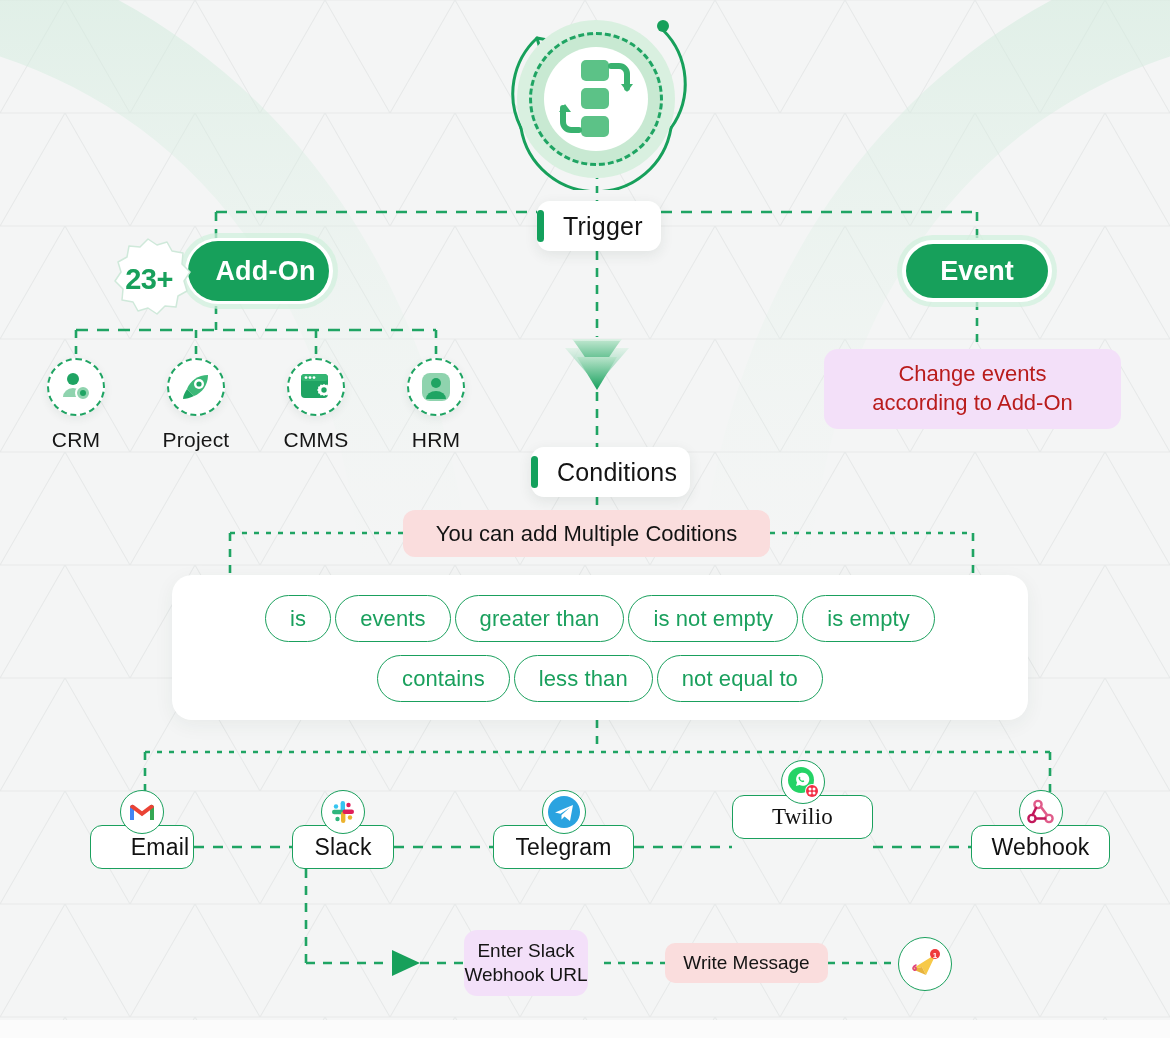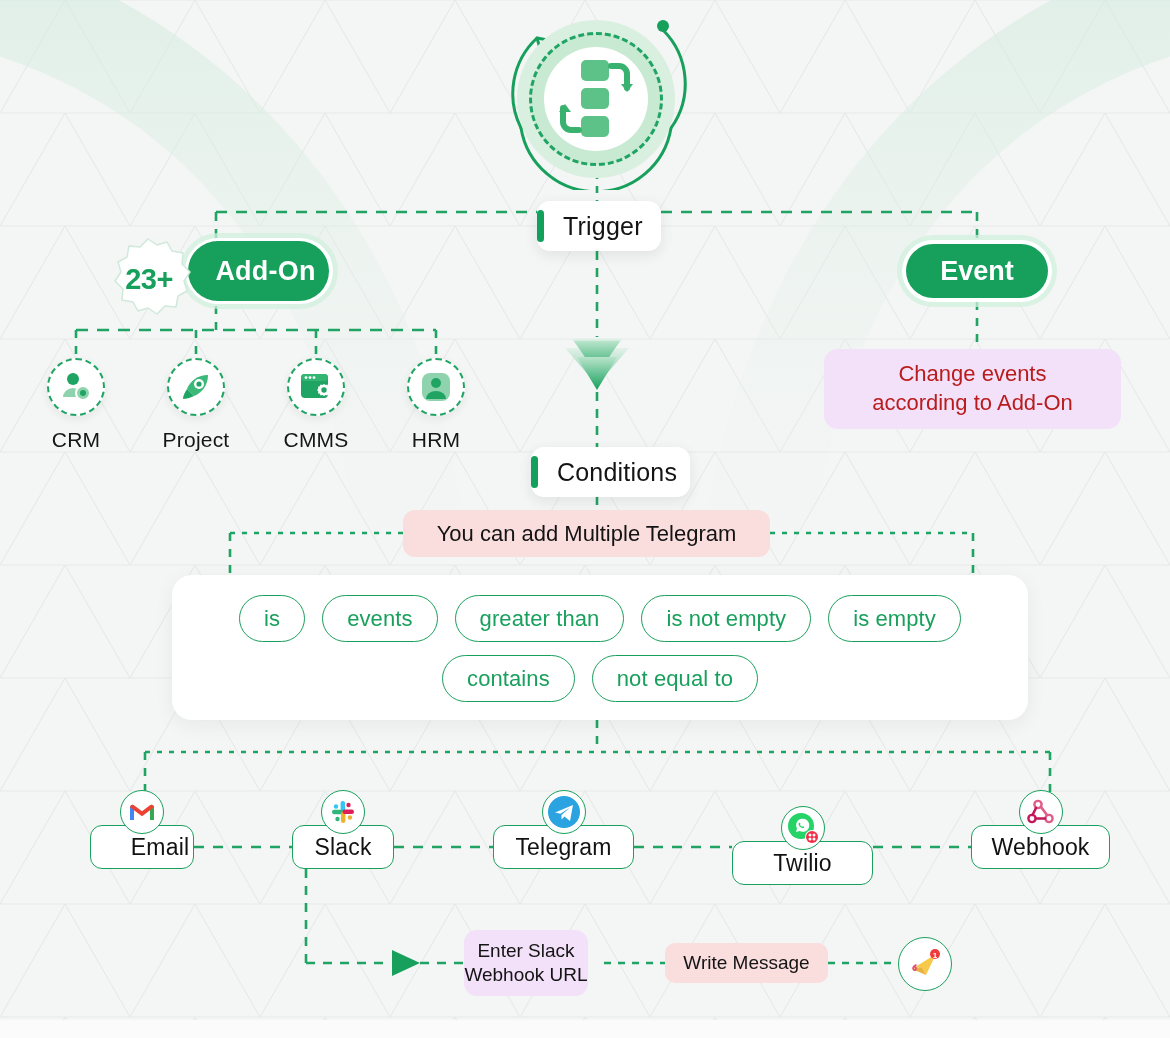--- a/index.html
+++ b/index.html
@@ -122,21 +122,21 @@
   }
 
   
   #ops-card {
     left: 172px; top: 575px; width: 856px; height: 145px;
     background: #fff; border-radius: 20px;
     box-shadow: 0 5px 20px rgba(30,60,45,.06);
     display: flex; flex-direction: column; align-items: center;
     justify-content: center; gap: 13px; padding-top: 2px;
   }
-  .op-row { display: flex; gap: 17px; justify-content: center; }
+  .op-row { display: flex; gap: 4px; justify-content: center; }
   .op-pill {
     border: 1.6px solid #1aa05d; border-radius: 26px;
     color: #1aa05d; font-size: 22px; letter-spacing: .1px;
     height: 47px; display: flex; align-items: center; justify-content: center;
     padding: 0 24px; background: #fff; white-space: nowrap;
   }
 
   
   .chan { position: absolute; z-index: 3; }
   .chan .box {
@@ -367,33 +367,34 @@
       <div>Change events</div>
       <div>according to Add-On</div>
     </div>
   </div>
 
   <div class="node edgecard" id="conditions-card">
     <span>Conditions</span>
   </div>
 
   <div class="node" id="multi-cond">
-    <span>You can add Multiple Telegram</span>
+    <span>You can add Multiple Coditions</span>
   </div>
 
   <div class="node" id="ops-card">
     <div class="op-row" id="op-row-1">
         <div class="op-pill">is</div>
         <div class="op-pill">events</div>
         <div class="op-pill">greater than</div>
         <div class="op-pill">is not empty</div>
         <div class="op-pill">is empty</div>
       </div>
     <div class="op-row" id="op-row-2">
         <div class="op-pill">contains</div>
+        <div class="op-pill">less than</div>
         <div class="op-pill">not equal to</div>
       </div>
   </div>
 
   <div class="chan" style="left:90px; top:790px; width:104px; height:79px;">
     <div class="ico">
       <svg width="26" height="20" viewBox="0 0 26 20">
         <path d="M2 18 V5 L13 13 L24 5 v13 h-3 V9.5 L13 15.5 L5 9.5 V18 Z" fill="#fff"></path>
         <path d="M1 18 V5.5 A2.5 2.5 0 0 1 5 3.4 L5 18 Z" fill="#4285f4"></path>
         <path d="M25 18 V5.5 A2.5 2.5 0 0 0 21 3.4 L21 18 Z" fill="#34a853"></path>
@@ -429,21 +430,21 @@
       <svg width="34" height="34" viewBox="0 0 34 34">
         <circle cx="17" cy="17" r="16" fill="#2aa3e0"></circle>
         <path d="M8 17.5 L26 10 L23 26 L17.5 21.5 L14.5 24.5 L14.5 20 L23 12.5 L13.5 18.8 Z" fill="#fff"></path>
       </svg>
     </div>
     <div class="box" style="width:141px;">
       <span>Telegram</span>
     </div>
   </div>
 
-  <div class="chan" style="left:732px; top:806px; width:141px; height:79px;">
+  <div class="chan" style="left:732px; top:760px; width:141px; height:79px;font-family:Liberation Serif, serif;">
     <div class="ico">
       <svg width="34" height="34" viewBox="0 0 34 34">
         <circle cx="15" cy="15" r="13" fill="#25d366"></circle>
         <path d="M10 21 l1 -3.4 a6.6 6.6 0 1 1 2.6 2.5 Z" fill="#fff"></path>
         <path d="M12.6 12.4 c.3 -.7 .7 -.6 1 -.6 c.3 0 .5 .5 .8 1 c.2 .4 -.2 .7 -.4 .9 c.5 1 1.4 1.7 2.3 2 c.2 -.2 .5 -.6 .9 -.4 c.5 .3 1 .5 1 .8 c0 .3 .1 .7 -.6 1 c-.9 .4 -2.4 -.2 -3.6 -1.3 c-1.1 -1.1 -1.7 -2.6 -1.4 -3.4 Z" fill="#25d366"></path>
         <circle cx="26" cy="26" r="7" fill="#fff"></circle>
         <circle cx="26" cy="26" r="6" fill="#f22f46"></circle>
         <circle cx="24" cy="24" r="1.5" fill="#fff"></circle>
         <circle cx="28" cy="24" r="1.5" fill="#fff"></circle>
         <circle cx="24" cy="28" r="1.5" fill="#fff"></circle>

